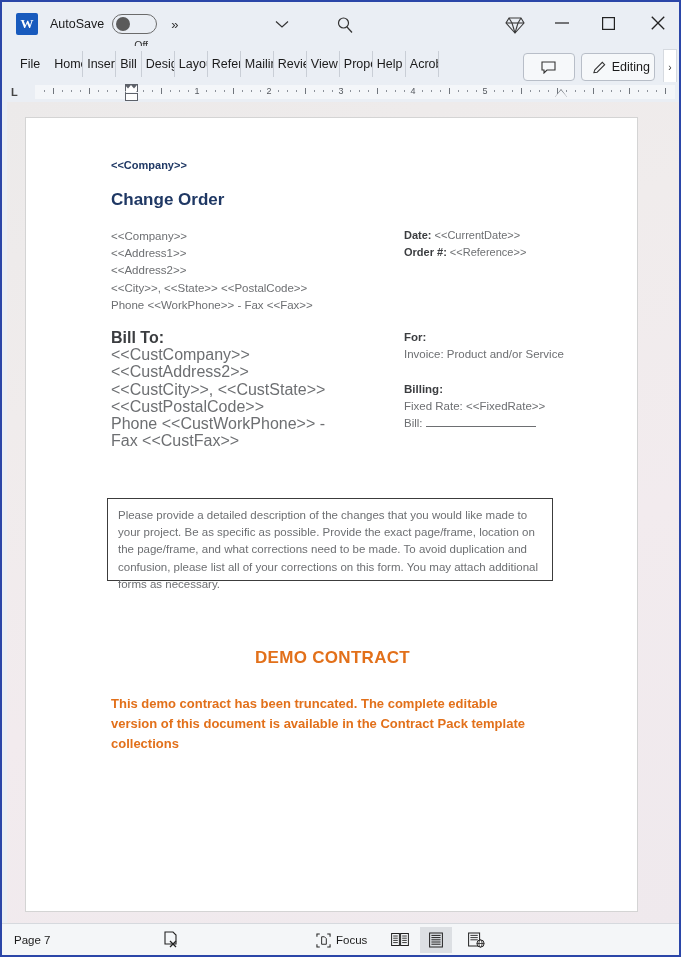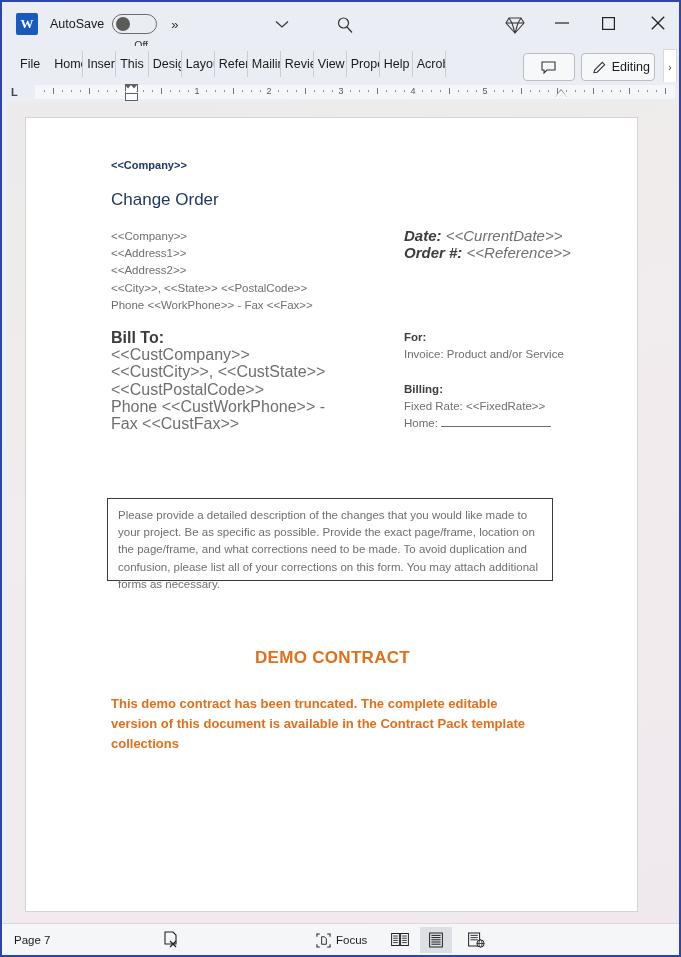--- a/index.html
+++ b/index.html
@@ -168,29 +168,29 @@
 
   
   .doc { position: absolute; left: 0; top: 0; width: 613px; height: 795px; }
   .company-head {
     position: absolute; left: 85px; top: 41px;
     font-size: 11px; font-weight: bold; color: #1f3864;
     font-family: "Liberation Sans", sans-serif;
   }
   .doc-title {
     position: absolute; left: 85px; top: 72px;
-    font-size: 17px; font-weight: normal; color: #1f3864;
+    font-size: 17px; font-weight: bold; color: #1f3864;
   }
   .addr-block {
     position: absolute; left: 85px; top: 110px;
     font-size: 11.5px; color: #6d6f72; line-height: 17.2px;
   }
   .date-block {
     position: absolute; left: 378px; top: 109px;
-    font-size: 15px; color: #6d6f72; line-height: 17.2px; font-style: italic;
+    font-size: 11px; color: #6d6f72; line-height: 17.2px;
   }
   .date-block b, .lbl-bold { color: #3b3d40; font-weight: bold; }
   .billto-block {
     position: absolute; left: 85px; top: 211px;
     font-size: 16px; color: #6d6f72; line-height: 17.2px;
     width: 215px;
   }
   .for-block {
     position: absolute; left: 378px; top: 211px;
     font-size: 11.5px; color: #6d6f72; line-height: 17.2px;
@@ -311,21 +311,21 @@
         <div class="tab file">
           <span>File</span>
         </div>
         <div class="tab w-clip">
           <span>Home</span>
         </div>
         <div class="tab w-clip">
           <span>Insert</span>
         </div>
         <div class="tab w-clip">
-          <span>This</span>
+          <span>Bill</span>
         </div>
         <div class="tab w-clip">
           <span>Design</span>
         </div>
         <div class="tab w-clip">
           <span>Layout</span>
         </div>
         <div class="tab w-clip">
           <span>References</span>
         </div>
@@ -546,34 +546,35 @@
           <div>
             <b class="lbl-bold">Order #:</b>
             <span>&lt;&lt;Reference&gt;&gt;</span>
           </div>
         </div>
 
         <div class="billto-block">
           <div><b class="lbl-bold">Bill To:</b></div>
           <div id="billto-lines">
               <div>&lt;&lt;CustCompany&gt;&gt;</div>
+              <div>&lt;&lt;CustAddress2&gt;&gt;</div>
               <div>&lt;&lt;CustCity&gt;&gt;, &lt;&lt;CustState&gt;&gt;</div>
               <div>&lt;&lt;CustPostalCode&gt;&gt;</div>
               <div>Phone &lt;&lt;CustWorkPhone&gt;&gt;  - Fax &lt;&lt;CustFax&gt;&gt;</div>
             </div>
         </div>
 
         <div class="for-block">
           <div><b class="lbl-bold">For:</b></div>
           <div>Invoice: Product and/or Service</div>
           <div class="gap-line">&nbsp;</div>
           <div><b class="lbl-bold">Billing:</b></div>
           <div>Fixed Rate: &lt;&lt;FixedRate&gt;&gt;</div>
           <div>
-            <span>Home:</span>
+            <span>Bill:</span>
             <span class="under-line"></span>
           </div>
         </div>
 
         <div class="desc-box">
           <p>Please provide a detailed description of the changes that you would like made to your project.  Be as specific as possible.  Provide the exact page/frame, location on the page/frame, and what corrections need to be made.  To avoid duplication and confusion, please list all of your corrections on this form.  You may attach additional forms as necessary.</p>
         </div>
 
         <div class="demo-title">DEMO CONTRACT</div>
         <div class="demo-body">This demo contract has been truncated. The complete editable version of this document is available in the Contract Pack template collections</div>

